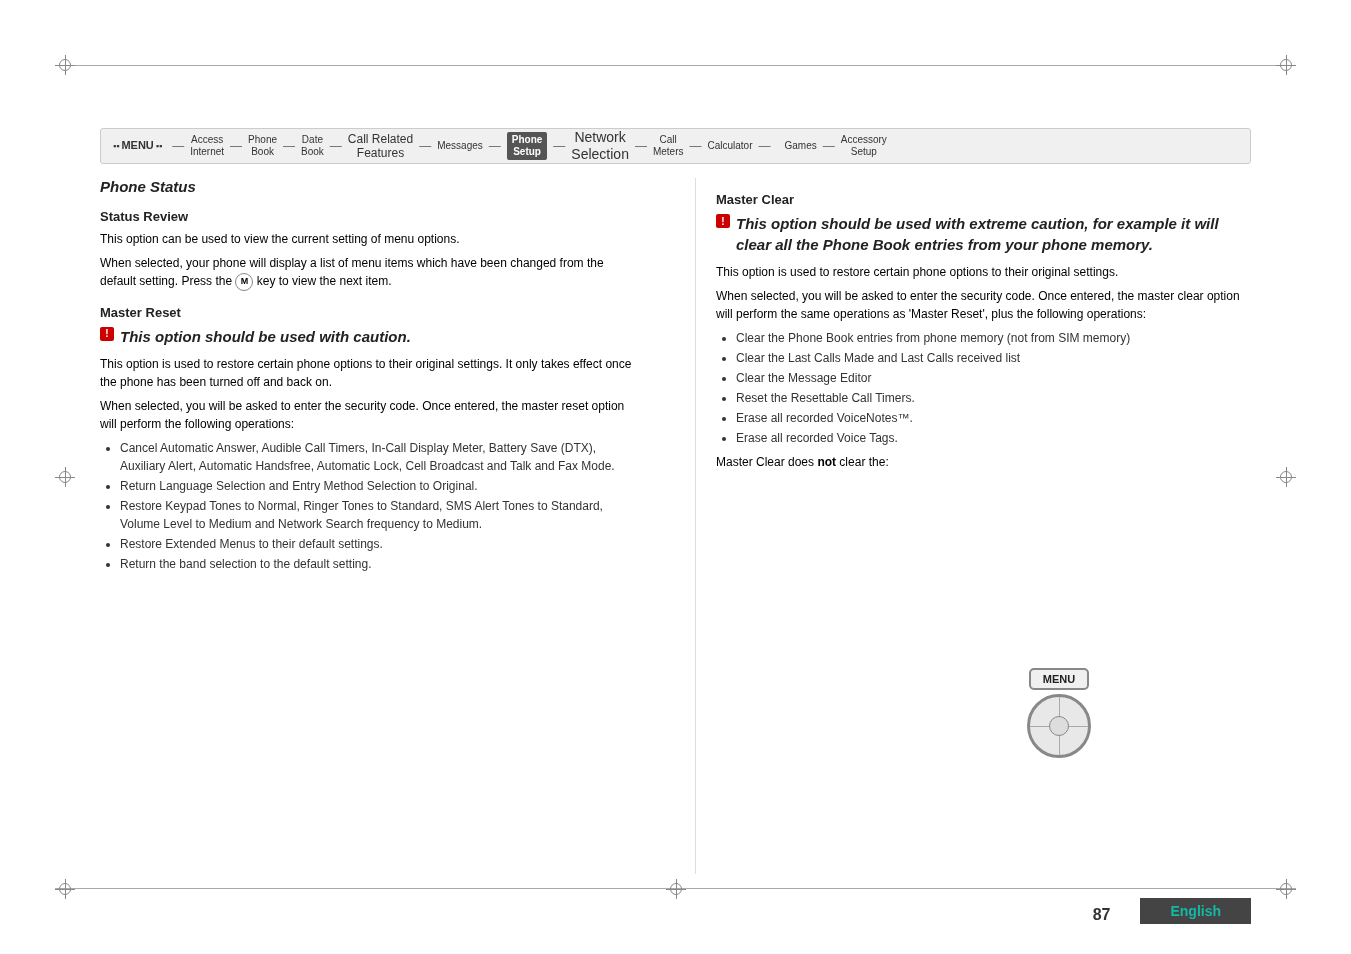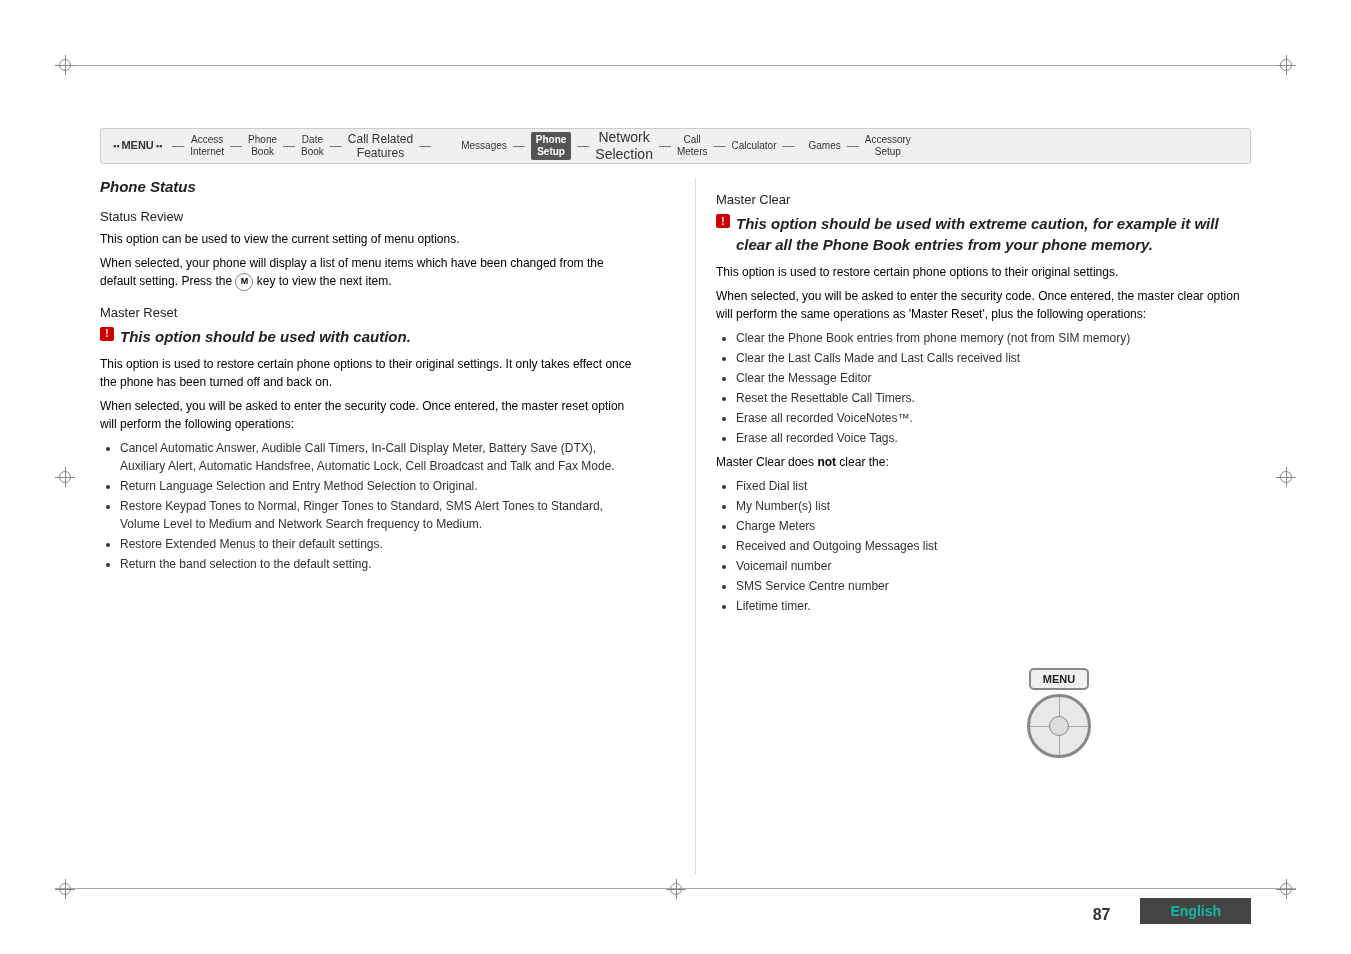--- a/index.html
+++ b/index.html
@@ -87,21 +87,21 @@
     }
 
     .section-title {
       font-style: italic;
       font-weight: bold;
       font-size: 15px;
       margin-bottom: 14px;
     }
 
     .subsection-title {
-      font-weight: normal;
+      font-weight: bold;
       font-size: 13px;
       margin-bottom: 6px;
       margin-top: 14px;
     }
 
     .body-text {
       font-size: 12px;
       line-height: 1.5;
       color: #000000;
       margin-bottom: 6px;
@@ -287,21 +287,21 @@
     <div class="nav-item-text" style="white-space:pre-line;font-size:10px;text-align:center;">Date
 Book</div>
   </div>
   <div class="nav-arrow">—</div>
   <div class="nav-item">
     <div class="nav-item-text" style="white-space:pre-line;font-size:12px;text-align:center;">Call Related
 Features</div>
   </div>
   <div class="nav-arrow">—</div>
   <div class="nav-item">
-    <div class="nav-item-text" style="white-space:pre-line;font-size:10px;text-align:center;margin-left:24px;">Messages</div>
+    <div class="nav-item-text" style="white-space:pre-line;font-size:10px;text-align:center;">Messages</div>
   </div>
   <div class="nav-arrow">—</div>
   <div class="nav-item active">
     <div class="nav-item-text" style="white-space:pre-line;font-size:10px;text-align:center;font-weight:bold;background:#555;color:#fff;padding:2px 5px;border-radius:2px;">Phone
 Setup</div>
   </div>
   <div class="nav-arrow">—</div>
   <div class="nav-item">
     <div class="nav-item-text" style="white-space:pre-line;font-size:14px;text-align:center;">Network
 Selection</div>
@@ -383,29 +383,20 @@
         <li>Clear the Message Editor</li>
         <li>Reset the Resettable Call Timers.</li>
         <li>Erase all recorded VoiceNotes™.</li>
         <li>Erase all recorded Voice Tags.</li>
       </ul>
 
       <p class="body-text">
         Master Clear does <strong>not</strong> clear the:
       </p>
 
-      <ul class="bullet-list">
-        <li>Fixed Dial list</li>
-        <li>My Number(s) list</li>
-        <li>Charge Meters</li>
-        <li>Received and Outgoing Messages list</li>
-        <li>Voicemail number</li>
-        <li>SMS Service Centre number</li>
-        <li>Lifetime timer.</li>
-      </ul>
     </div>
 
     <div style="position:absolute;right:160px;top:490px;">
       <div style="display:flex;flex-direction:column;align-items:center;gap:0;">
         <div style="border:2px solid #888;border-radius:5px;padding:3px 12px;font-size:11px;font-weight:bold;background:#f0f0f0;margin-bottom:4px;">
           <span>MENU</span>
         </div>
         <div style="width:64px;height:64px;border-radius:50%;border:3px solid #888;background:#e8e8e8;display:flex;align-items:center;justify-content:center;position:relative;">
 
           <div style="position:absolute;top:50%;left:0;right:0;height:1px;background:#aaa;"></div>

